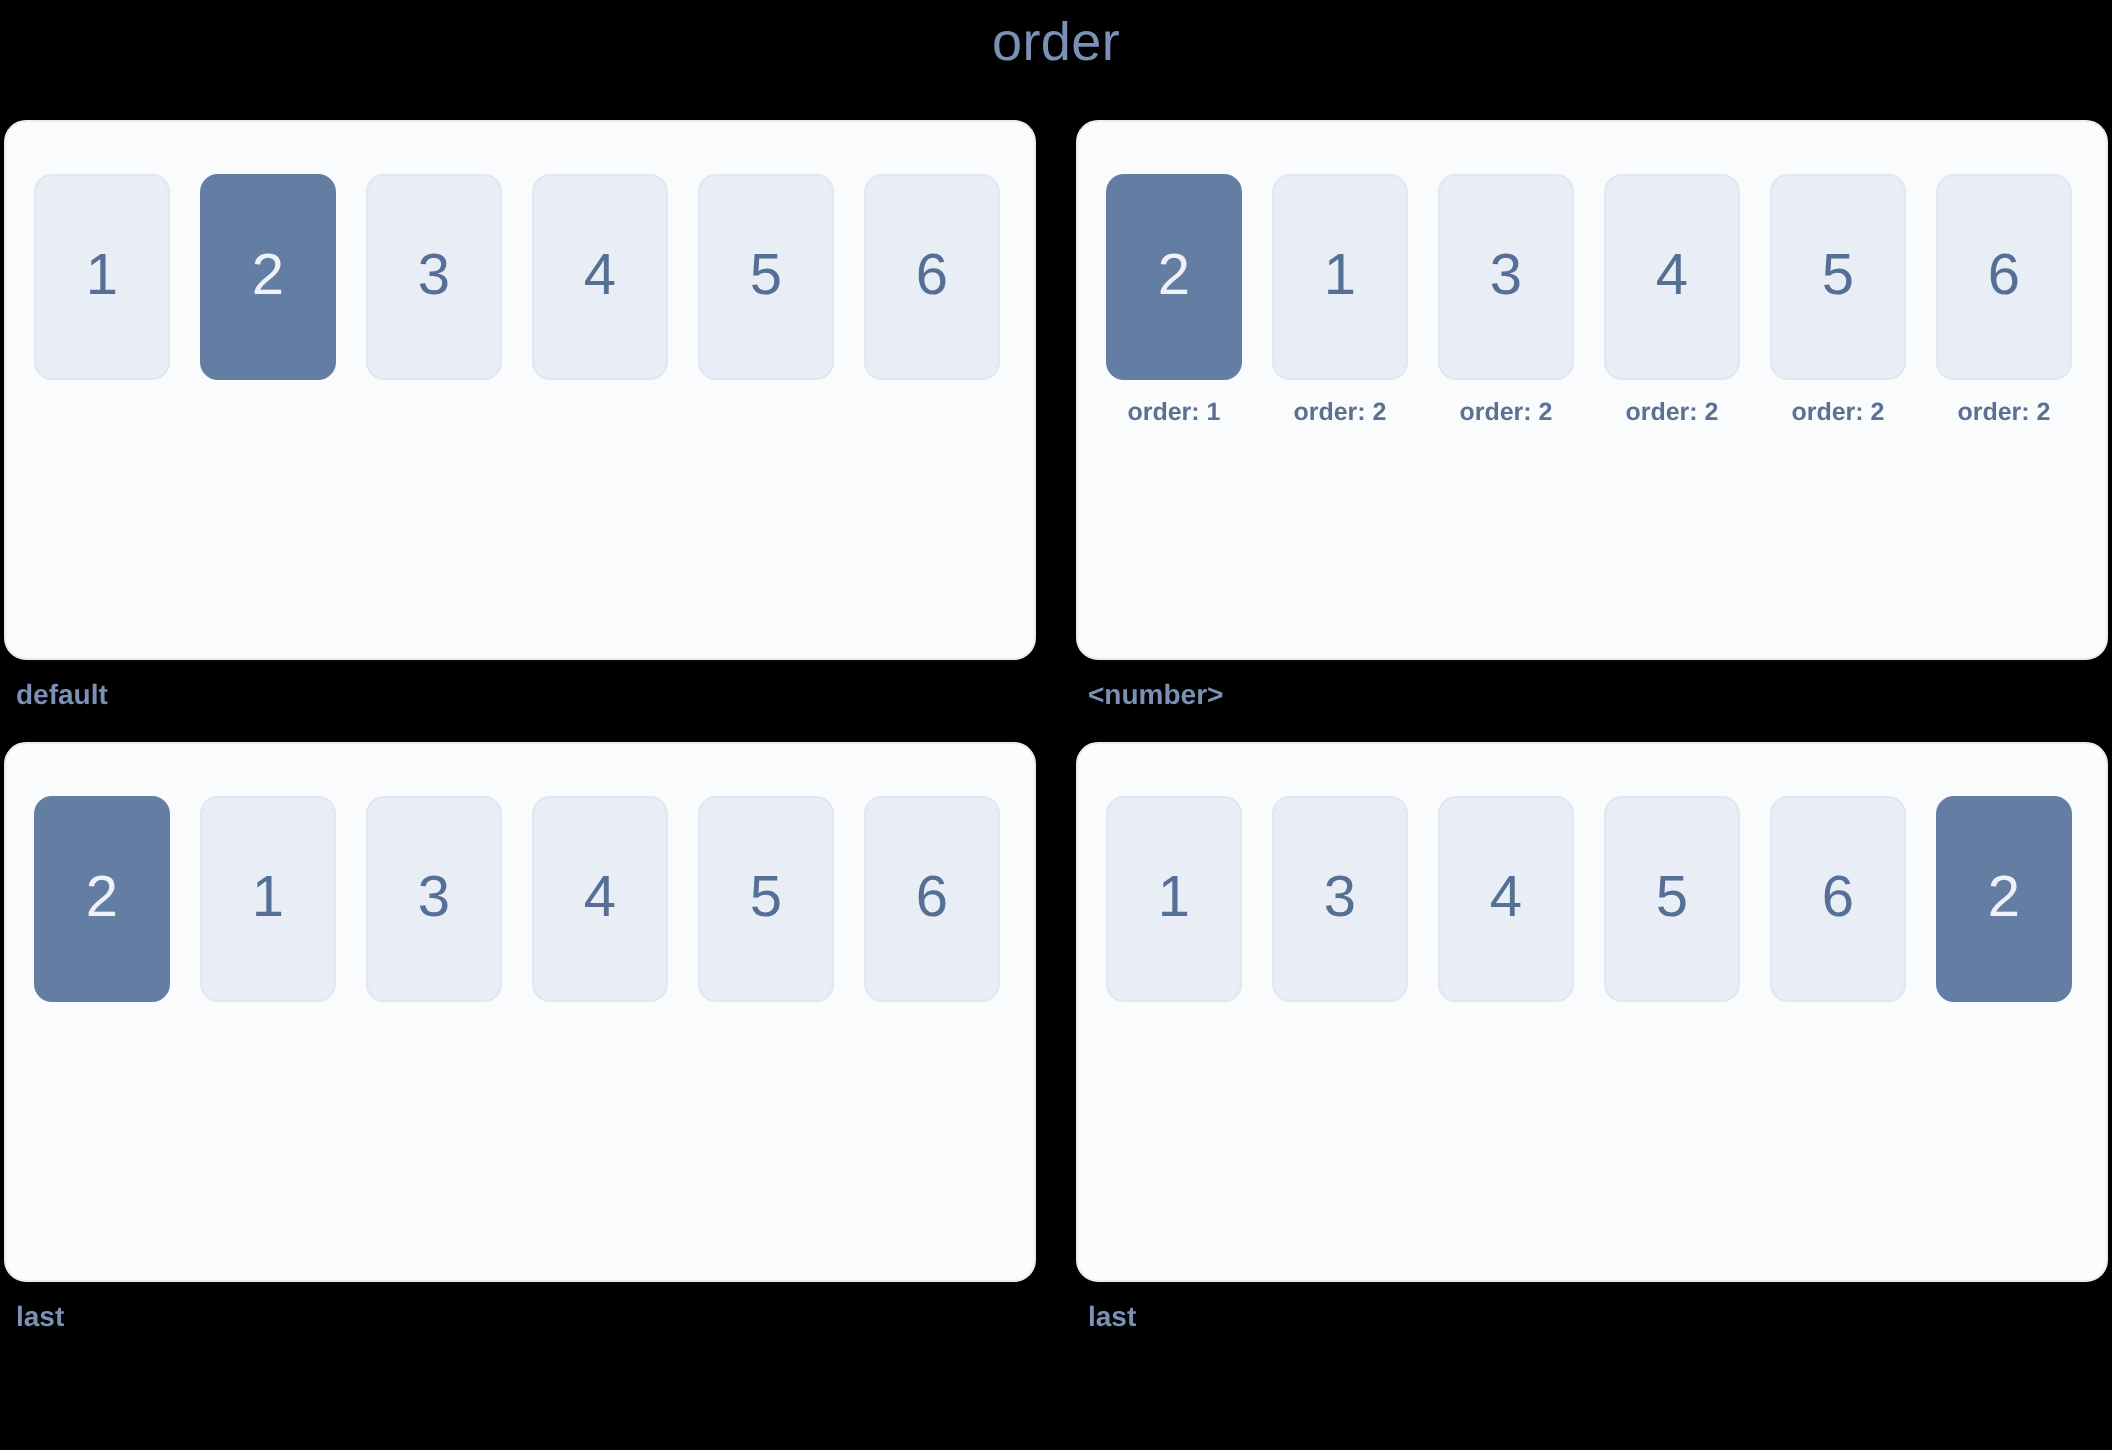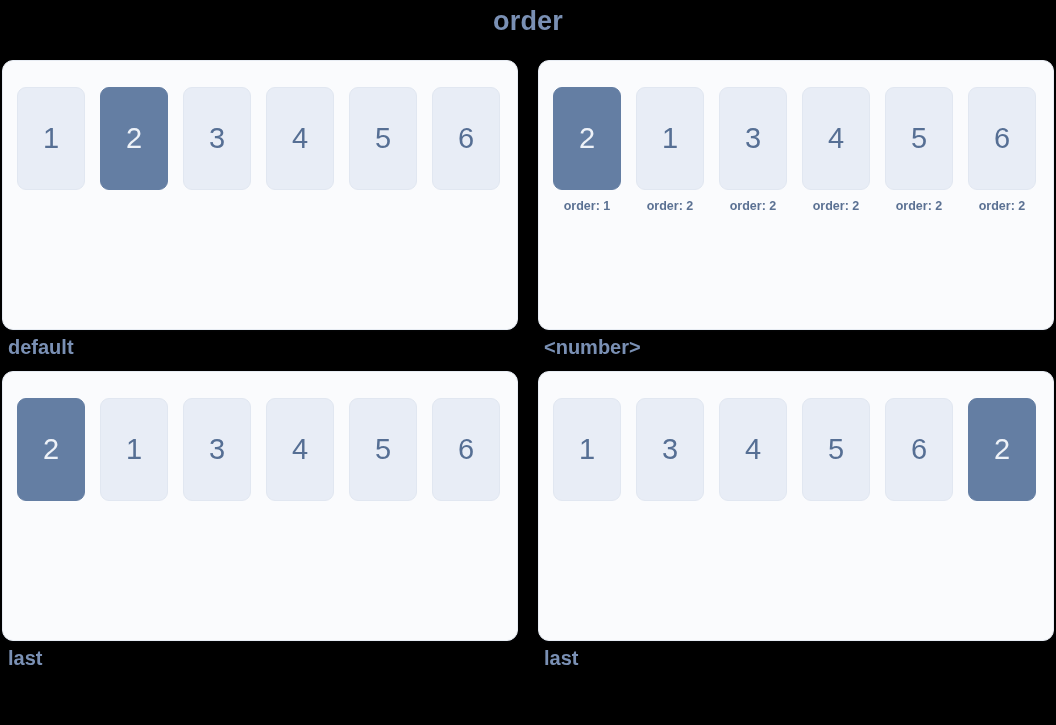--- a/index.html
+++ b/index.html
@@ -22,21 +22,21 @@
   }
 
   
   .page-title {
     position: absolute;
     top: 4px;
     left: 0;
     width: 1056px;
     text-align: center;
     font-size: 27px;
-    font-weight: bold;
+    font-weight: normal;
     color: #7a90b4;
     letter-spacing: 0.2px;
     line-height: 34px;
   }
 
   
   .panel-grid {
     position: absolute;
     top: 60px;
     left: 2px;
@@ -102,21 +102,21 @@
     margin-top: 9px;
     font-size: 12.5px;
     color: #5b7193;
     line-height: 15px;
     white-space: nowrap;
     font-weight: bold;
   }
 
   .panel-caption {
     margin-top: 8px;
-    font-size: 20px;
+    font-size: 14px;
     font-weight: bold;
     color: #7a90b4;
     line-height: 18px;
     padding-left: 6px;
   }
 </style>
 </head>
 <body>
 
 <div id="page">

